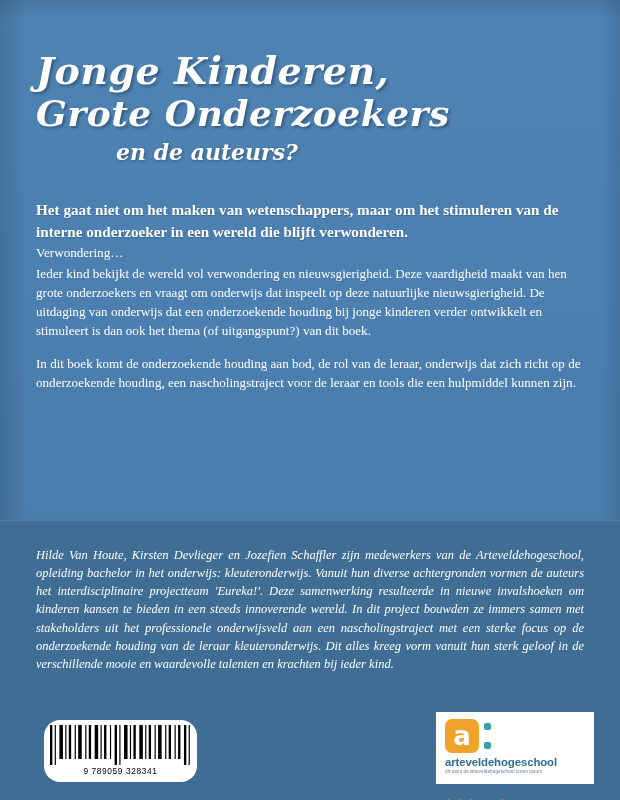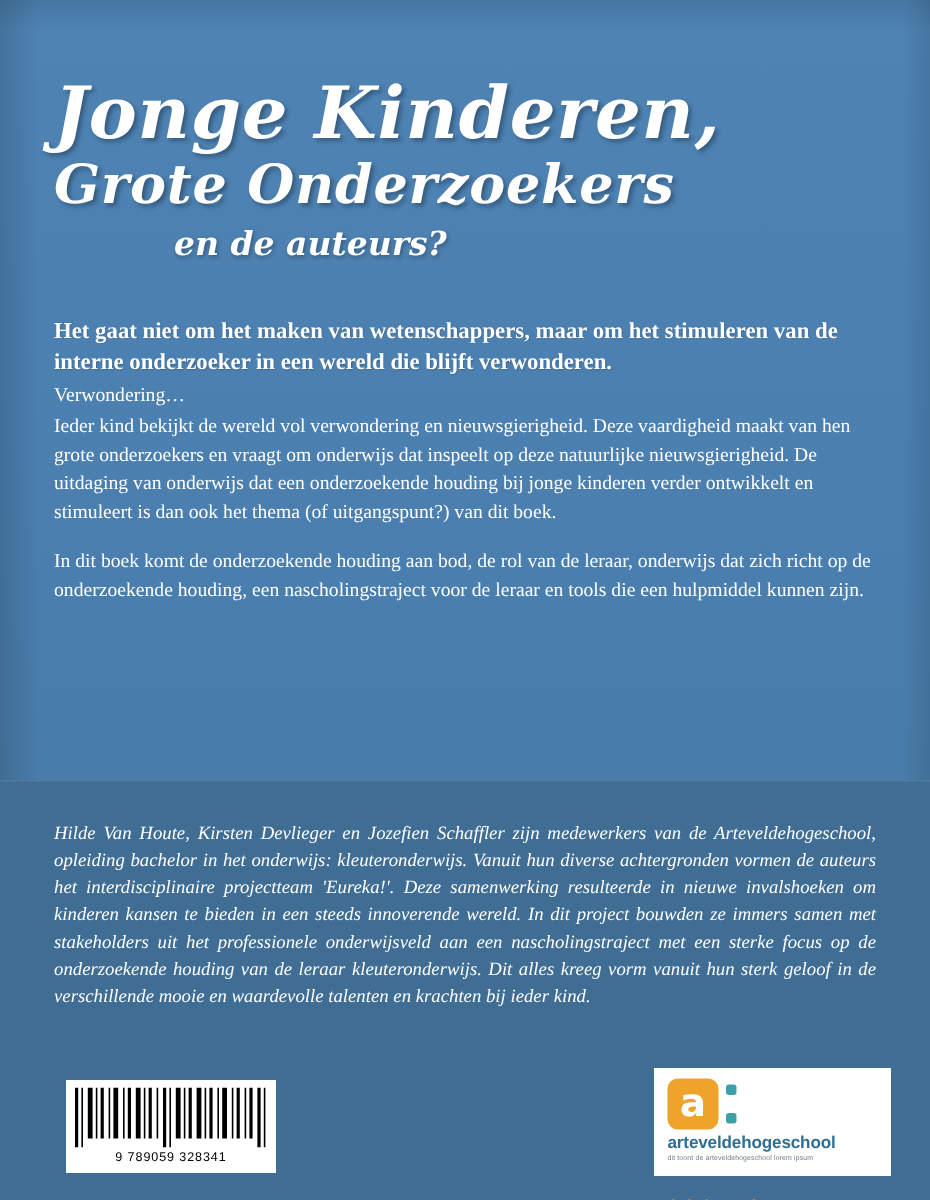--- a/index.html
+++ b/index.html
@@ -55,21 +55,21 @@
   .title-line1, .title-line2 {
     color: #ffffff;
     font-family: "DejaVu Serif", serif;
     font-weight: bold;
     font-style: italic;
     letter-spacing: 0.5px;
     text-shadow: 2px 2px 3px rgba(0,0,0,0.30);
     line-height: 1.02;
   }
   .title-line1 {
-    font-size: 48px;
+    font-size: 38px;
     margin: 0 0 4px 0;
   }
   .title-line2 {
     font-size: 36px;
     margin: 0;
   }
   .subtitle {
     color: #ffffff;
     font-family: "DejaVu Serif", serif;
     font-weight: bold;
@@ -143,24 +143,25 @@
     position: absolute;
     left: 0;
     right: 0;
     bottom: 0;
     height: 96px;
   }
   .barcode-box {
     position: absolute;
     left: 44px;
     bottom: 18px;
-    width: 140px;
+    width: 153px;
     height: 62px;
     background: #ffffff;
     padding: 5px 6px 2px 6px;
+    border-radius: 16px;
   }
   .barcode-bars {
     height: 40px;
     width: 100%;
     display: block;
   }
   .barcode-num {
     font-family: "Liberation Sans", sans-serif;
     font-size: 8.4px;
     color: #000;

